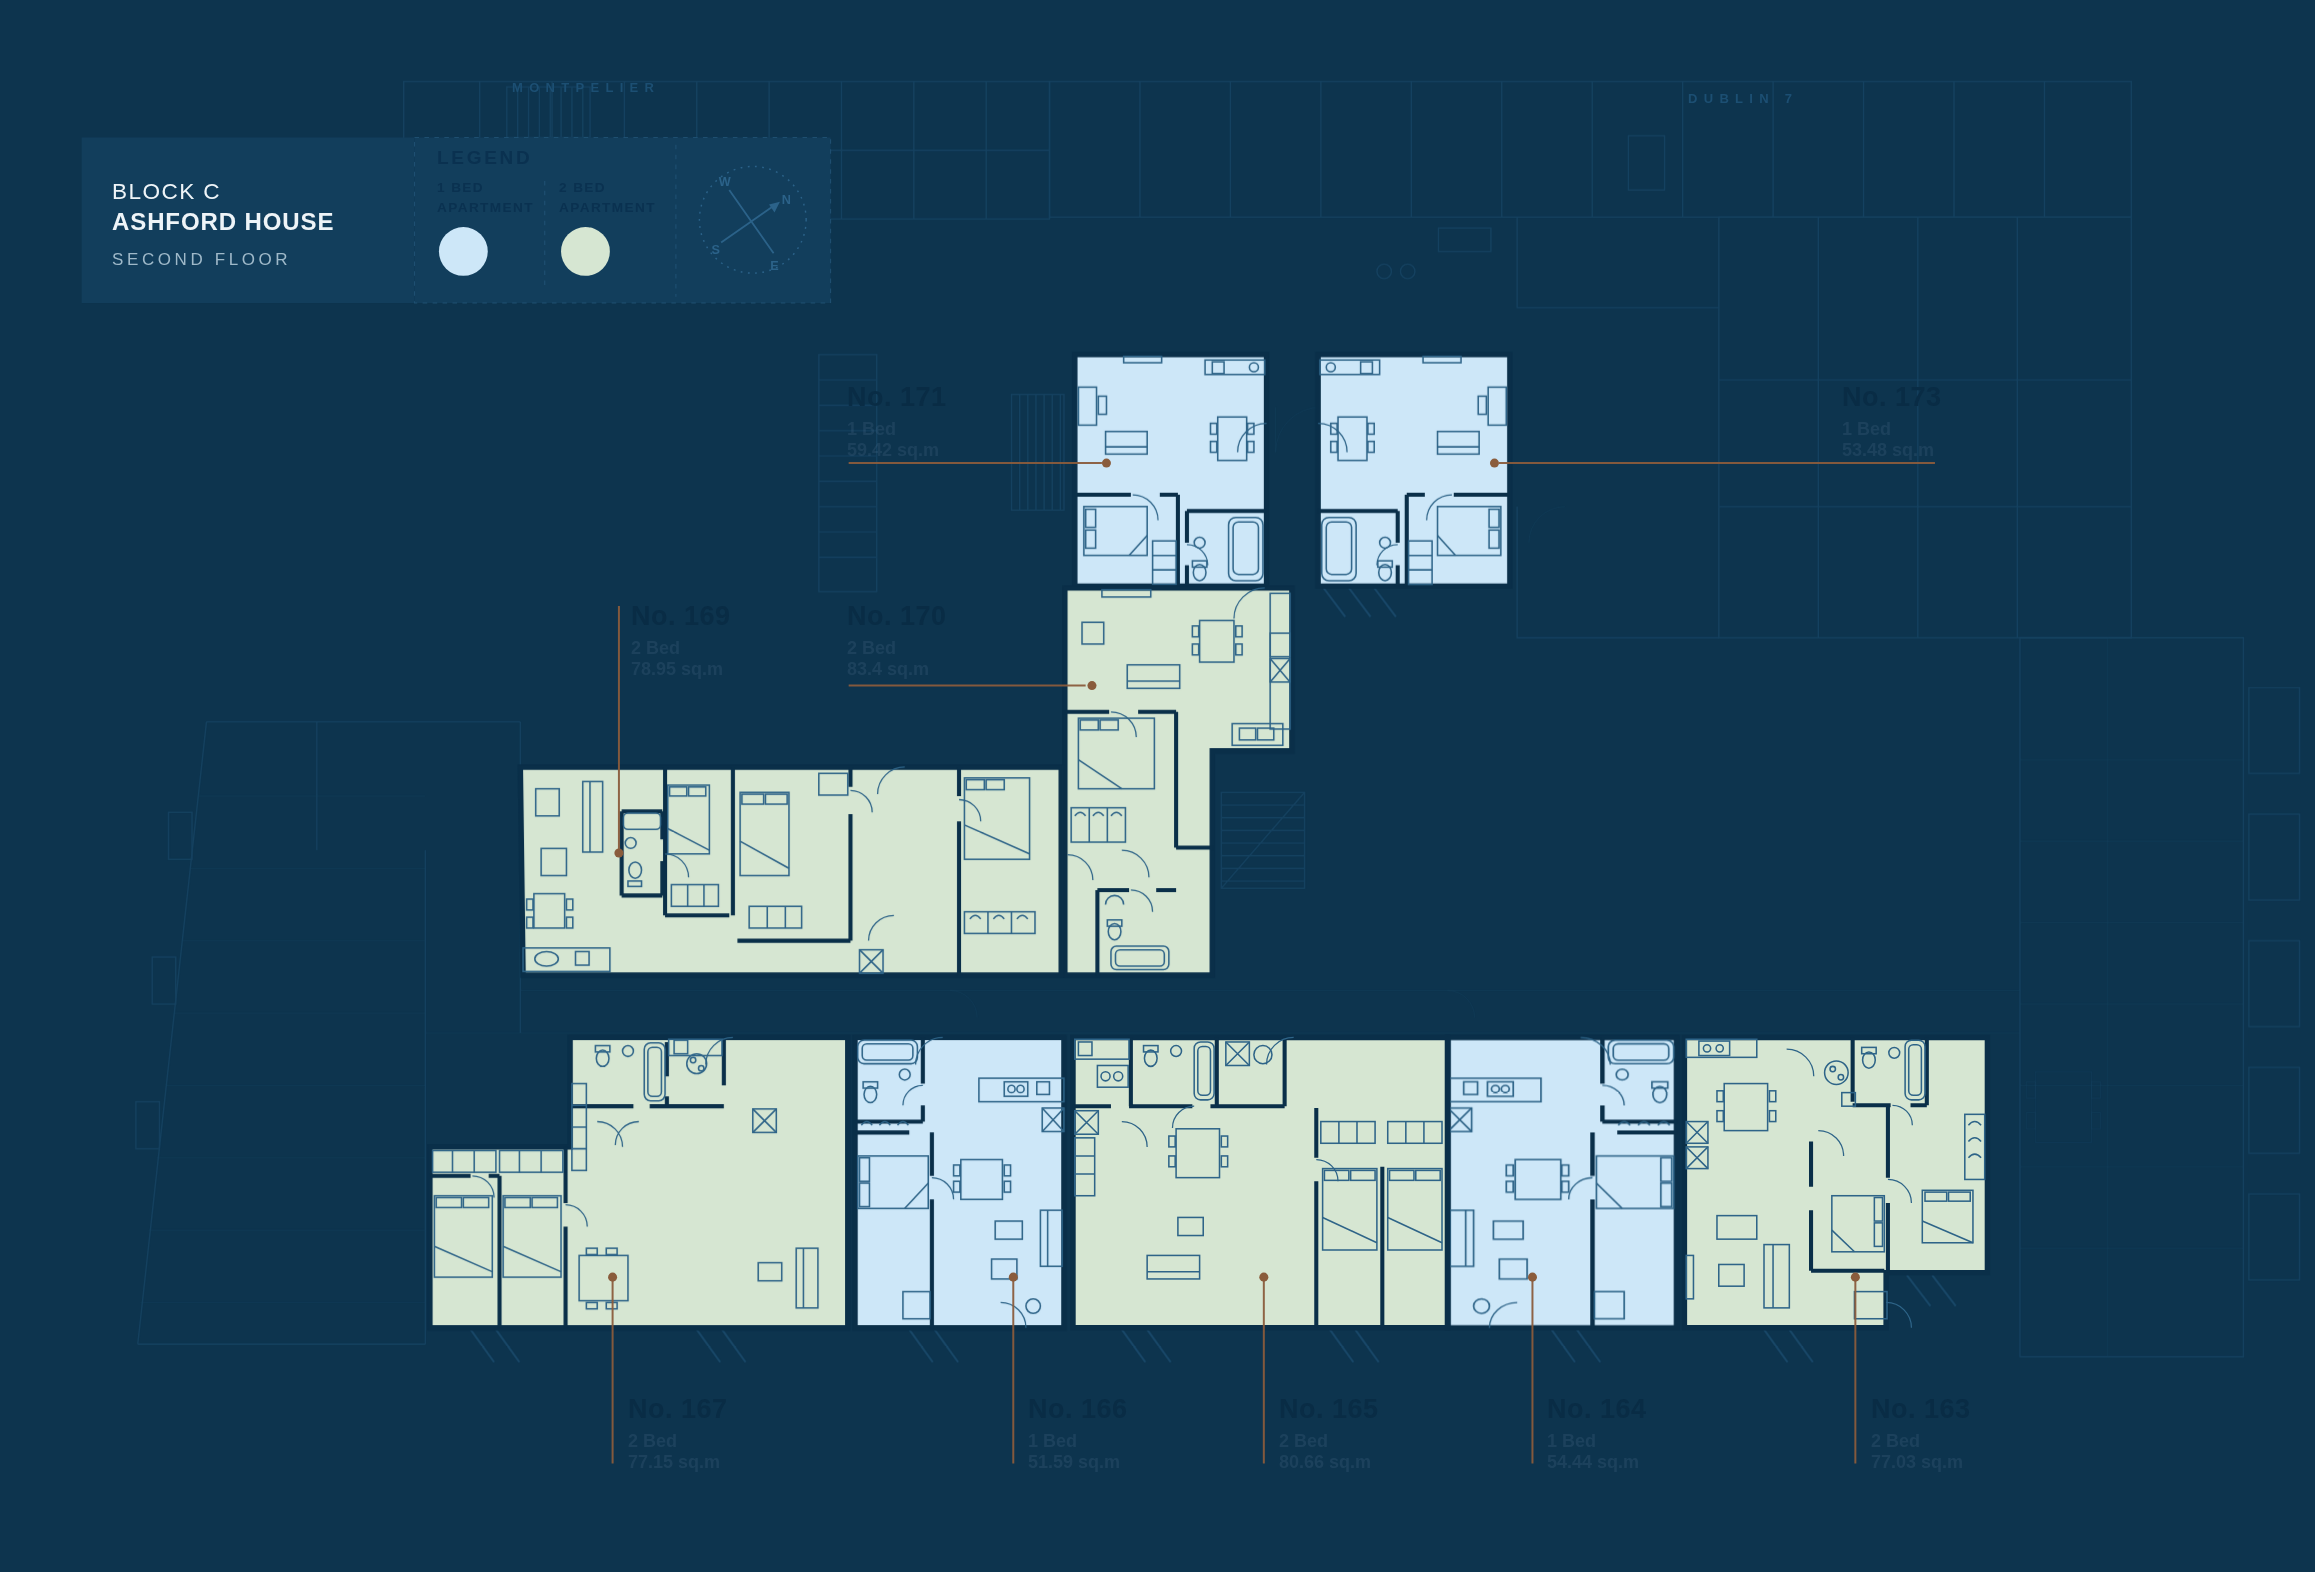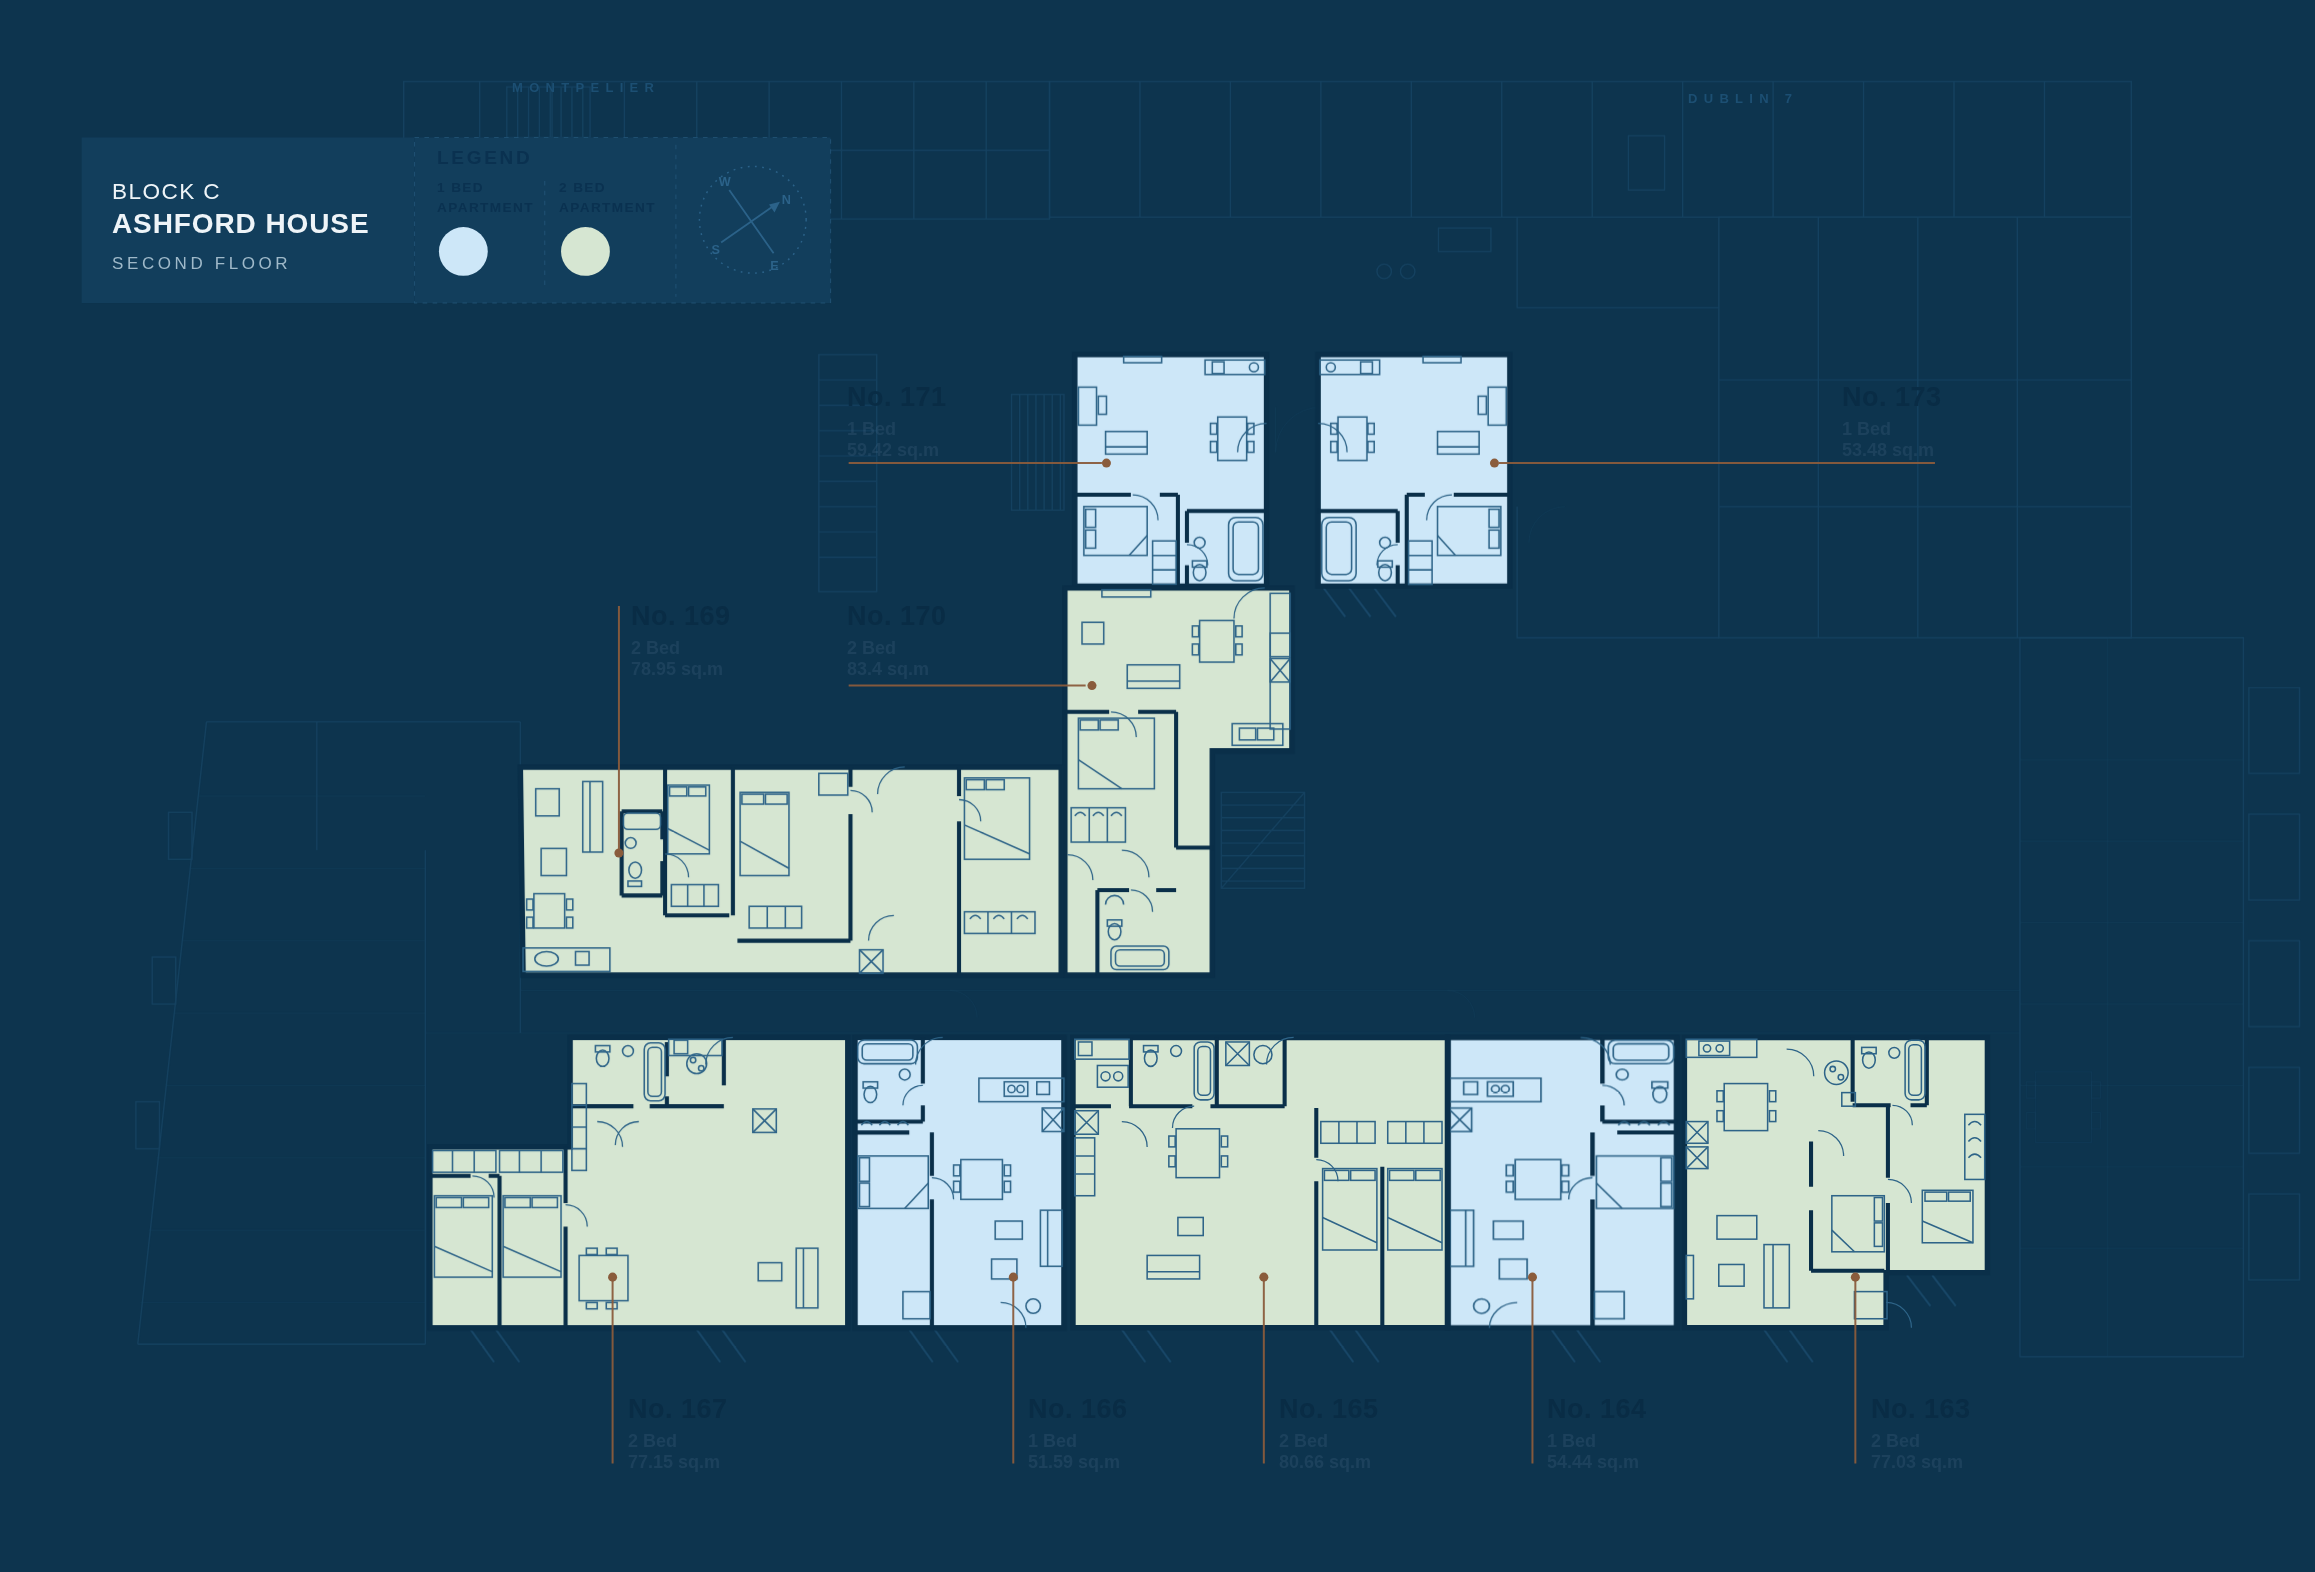--- a/index.html
+++ b/index.html
@@ -24,21 +24,21 @@
   .panelborder{fill:none;stroke:var(--panel_border);stroke-width:1.2;stroke-dasharray:5 6;opacity:.8;}
   .compass{stroke:var(--compass);stroke-width:2;fill:none;}
   .compass-dot{stroke:var(--compass);stroke-width:1.6;fill:none;stroke-dasharray:2 6;}
   .compass-letter{fill:var(--compass);font:700 14px "Liberation Sans",sans-serif;}
   .leaderln{stroke:var(--leader);stroke-width:2.2;fill:none;opacity:.95;}
   .leaderdot{fill:var(--leader);}
   
   .ov{position:absolute;white-space:nowrap;}
   .title-block{left:112px;top:179px;}
   .t-block{font-size:22.6px;font-weight:400;letter-spacing:1.4px;color:var(--title_text);}
-  .t-house{font-size:28px;font-weight:800;letter-spacing:0.9px;color:var(--title_text);margin-top:2.7px;}
+  .t-house{font-size:24px;font-weight:800;letter-spacing:0.9px;color:var(--title_text);margin-top:2.7px;}
   .t-floor{font-size:17px;font-weight:400;letter-spacing:3.6px;color:var(--subtitle_text);margin-top:14.5px;}
   .legend-heading{left:437px;top:147px;font-size:19px;font-weight:800;letter-spacing:2.7px;color:var(--legend_text);}
   .legend-item{font-size:13.6px;font-weight:800;letter-spacing:1.4px;color:var(--legend_text);line-height:1.45;}
   .li1{left:437px;top:178px;}
   .li2{left:559px;top:178px;}
   .ctx{font-size:13px;font-weight:700;letter-spacing:6.3px;color:var(--context_text);}
   .ctx-left{left:512px;top:80px;}
   .ctx-right{left:1688px;top:91px;}
   .apt-label{position:absolute;}
   .apt-num{font-size:27px;font-weight:800;letter-spacing:0.5px;color:var(--label_number);}

